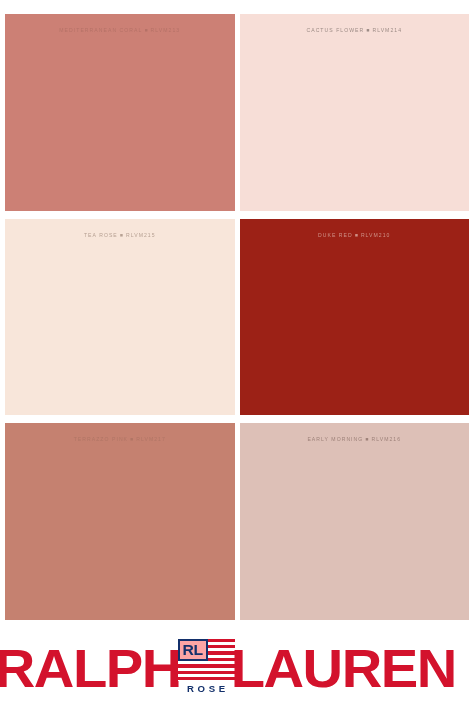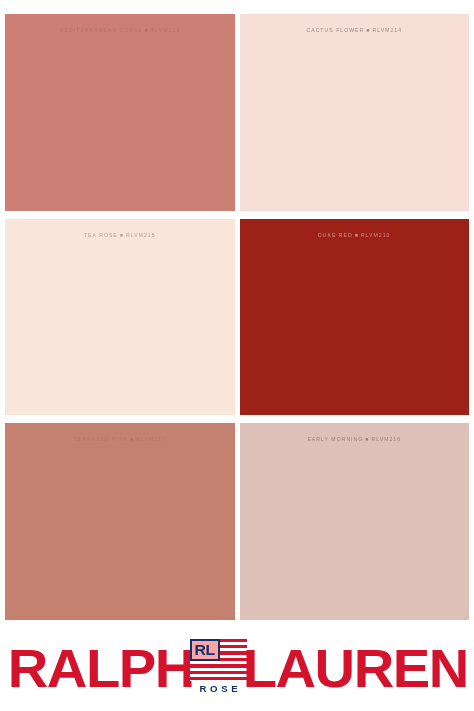--- a/index.html
+++ b/index.html
@@ -66,21 +66,20 @@
   
   #logo-block {
     position: absolute;
     left: 0;
     top: 626px;
     width: 474px;
     height: 85px;
     background: #ffffff;
     display: flex;
     align-items: center;
-    justify-content: center;
   }
 
   #logo-inner {
     position: relative;
     display: flex;
     align-items: center;
     justify-content: center;
     height: 62px;
   }
 

